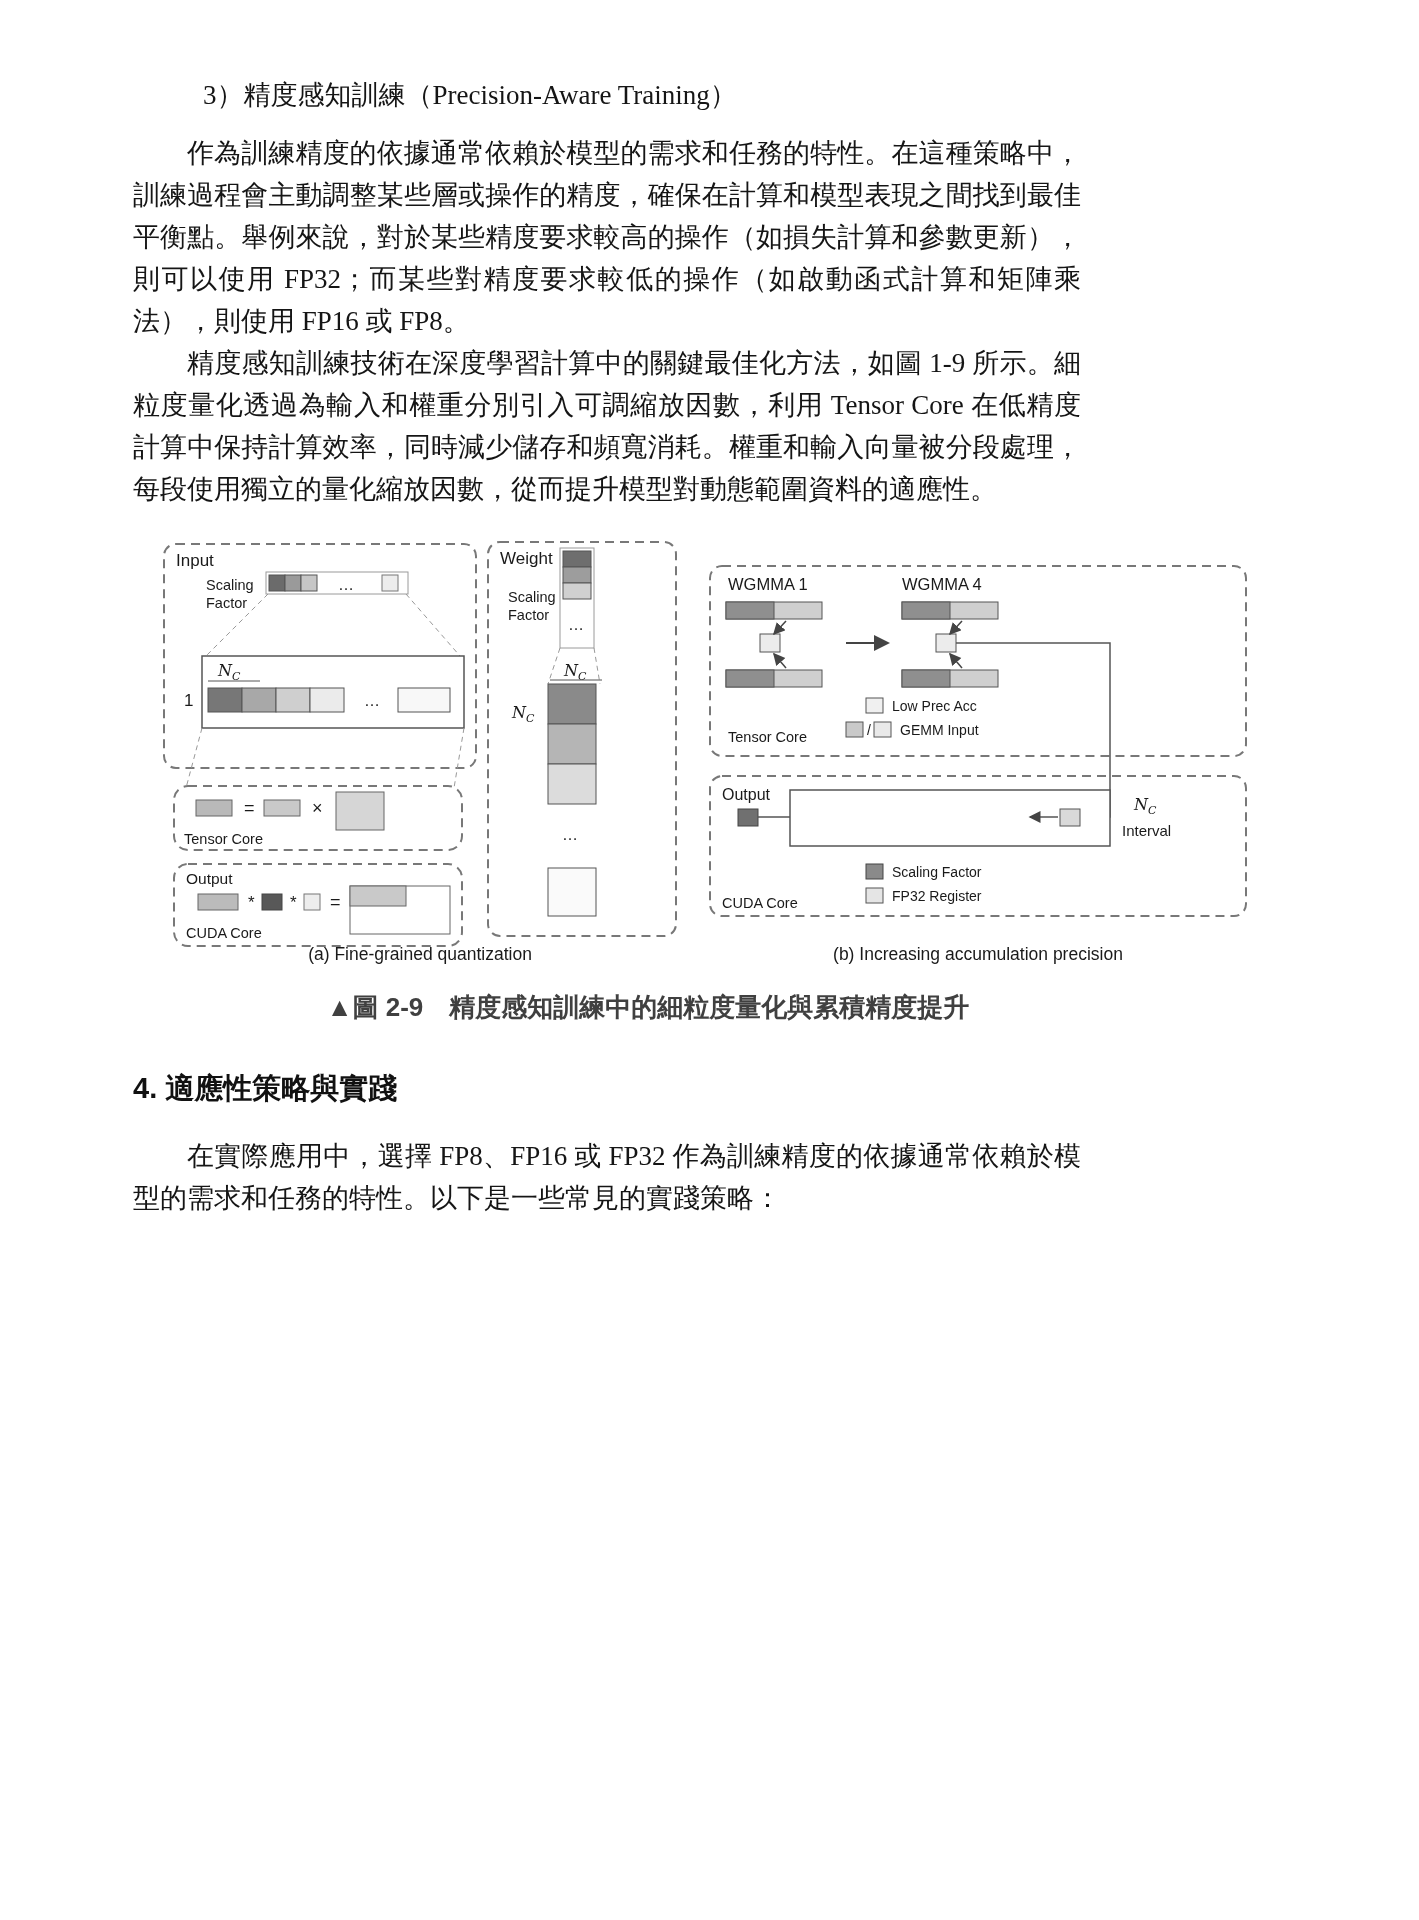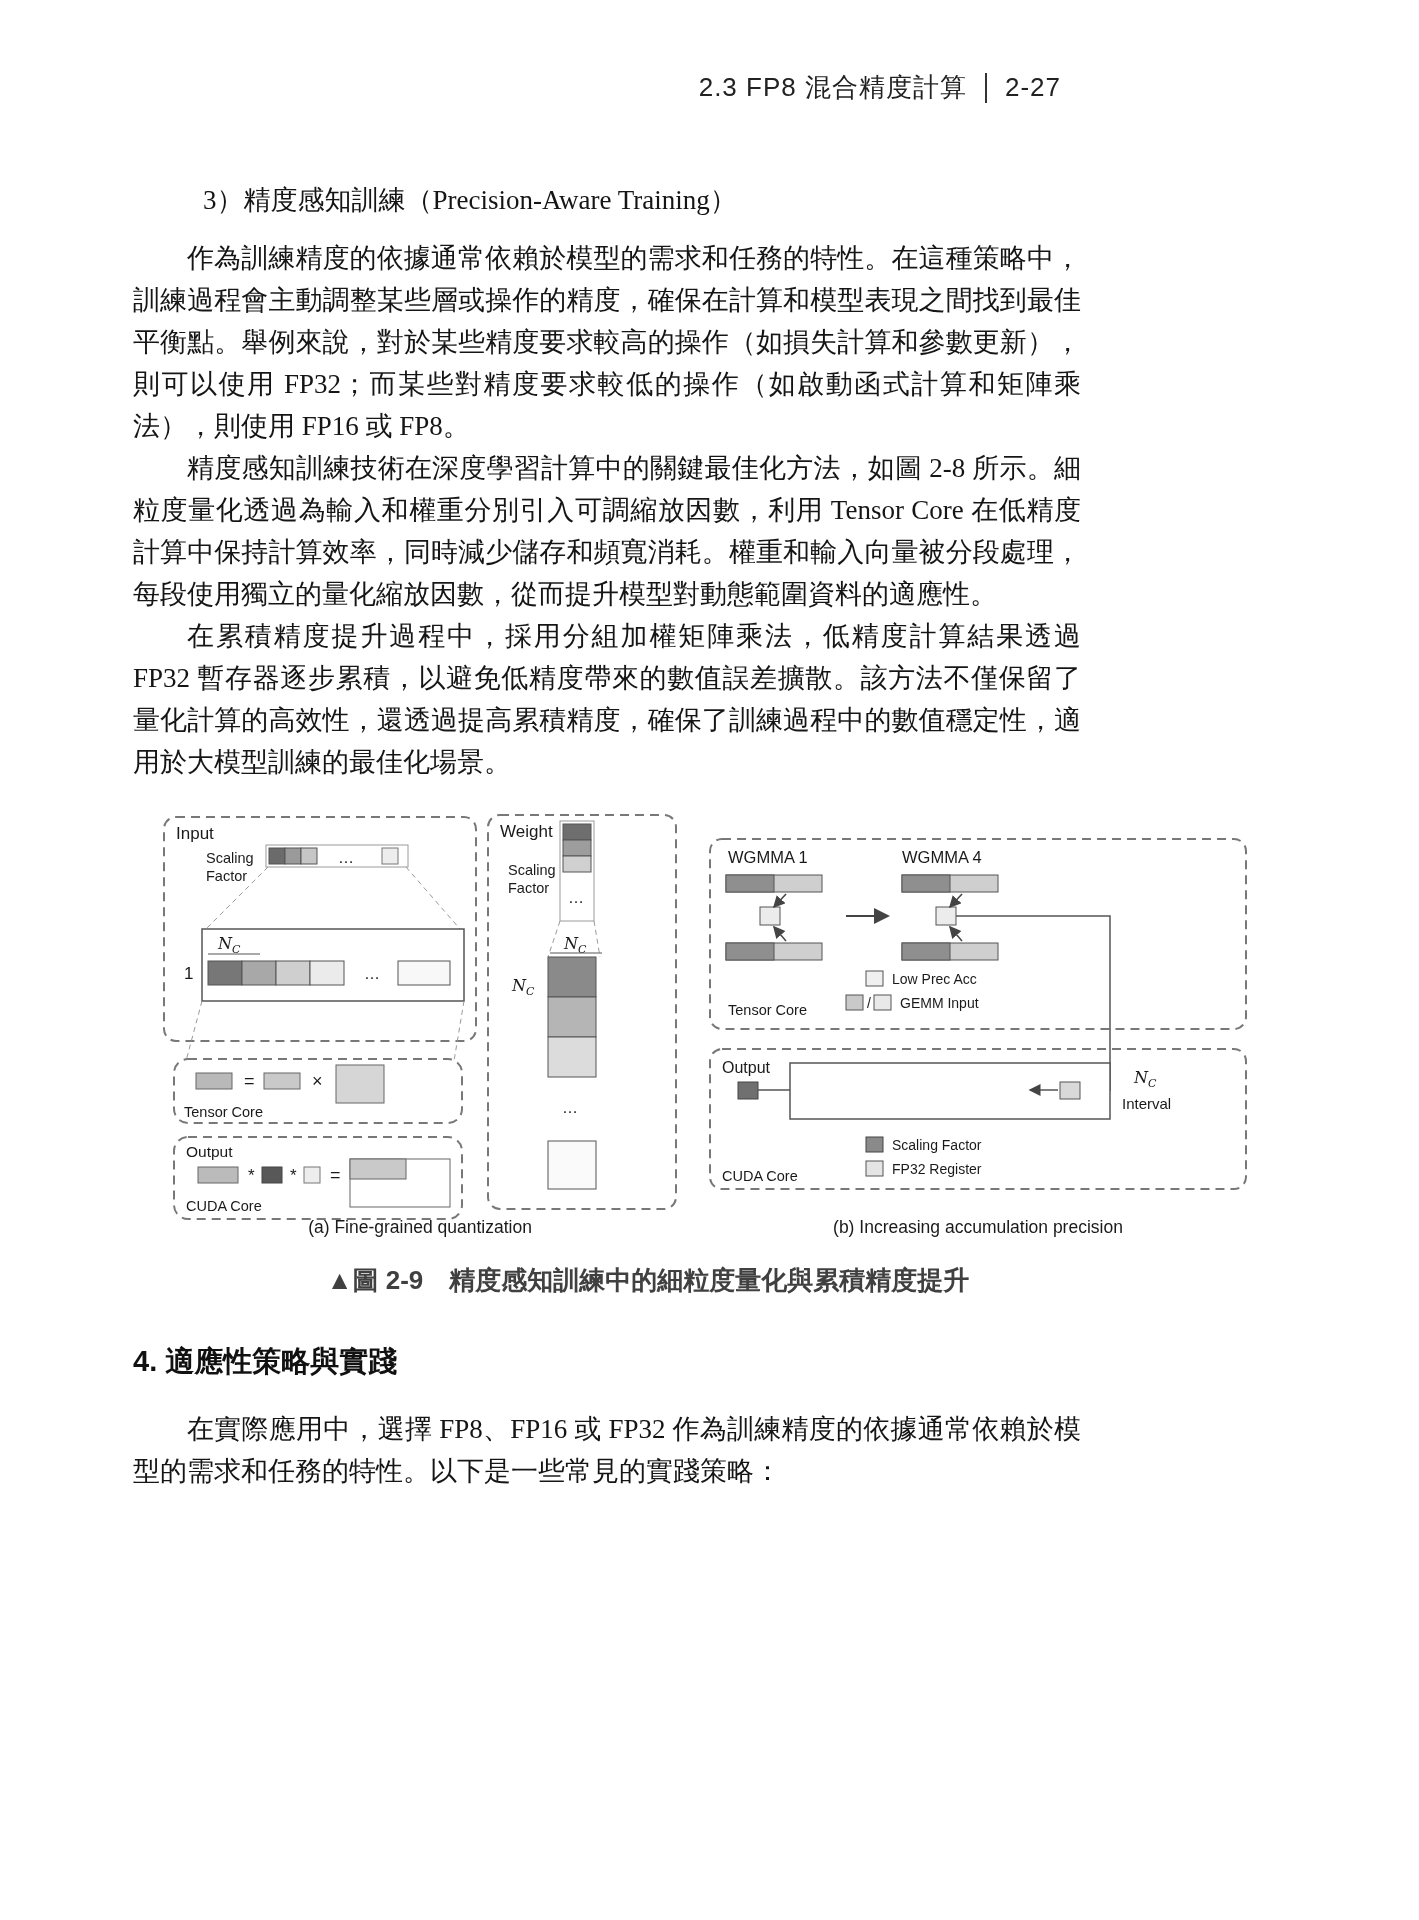--- a/index.html
+++ b/index.html
@@ -68,31 +68,25 @@
     font-size: 29px;
     color: #111;
   }
   .final-para { margin: 26px 338px 16px 133px; }
 </style>
 </head>
 <body>
 
 <div class="page">
 
-  <div class="header">
-    <span>2.3  FP8 混合精度計算</span>
-    <span class="header-divider"></span>
-    <span>2-27</span>
-  </div>
 
   <div class="main">
     <p class="h3-line">3）精度感知訓練（Precision-Aware Training）</p>
     <p class="body-para">作為訓練精度的依據通常依賴於模型的需求和任務的特性。在這種策略中，訓練過程會主動調整某些層或操作的精度，確保在計算和模型表現之間找到最佳平衡點。舉例來說，對於某些精度要求較高的操作（如損失計算和參數更新），則可以使用 FP32；而某些對精度要求較低的操作（如啟動函式計算和矩陣乘法），則使用 FP16 或 FP8。</p>
-    <p class="body-para">精度感知訓練技術在深度學習計算中的關鍵最佳化方法，如圖 2-8 所示。細粒度量化透過為輸入和權重分別引入可調縮放因數，利用 Tensor Core 在低精度計算中保持計算效率，同時減少儲存和頻寬消耗。權重和輸入向量被分段處理，每段使用獨立的量化縮放因數，從而提升模型對動態範圍資料的適應性。</p>
-    <p class="body-para">在累積精度提升過程中，採用分組加權矩陣乘法，低精度計算結果透過 FP32 暫存器逐步累積，以避免低精度帶來的數值誤差擴散。該方法不僅保留了量化計算的高效性，還透過提高累積精度，確保了訓練過程中的數值穩定性，適用於大模型訓練的最佳化場景。</p>
+    <p class="body-para">精度感知訓練技術在深度學習計算中的關鍵最佳化方法，如圖 1-9 所示。細粒度量化透過為輸入和權重分別引入可調縮放因數，利用 Tensor Core 在低精度計算中保持計算效率，同時減少儲存和頻寬消耗。權重和輸入向量被分段處理，每段使用獨立的量化縮放因數，從而提升模型對動態範圍資料的適應性。</p>
   </div>
 
   <div class="figure-wrap">
     <svg width="1090" height="432" viewBox="0 0 1090 432">
       <defs>
         <marker id="arr" markerWidth="9" markerHeight="9" refX="7" refY="4" orient="auto">
           <path d="M0,0 L8,4 L0,8 z" fill="#444"></path>
         </marker>
       </defs>
 

